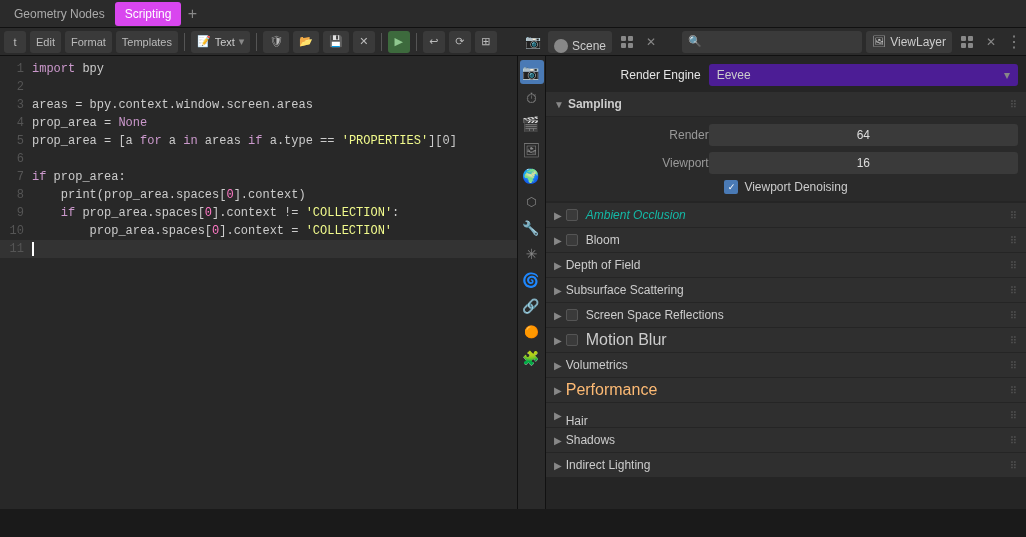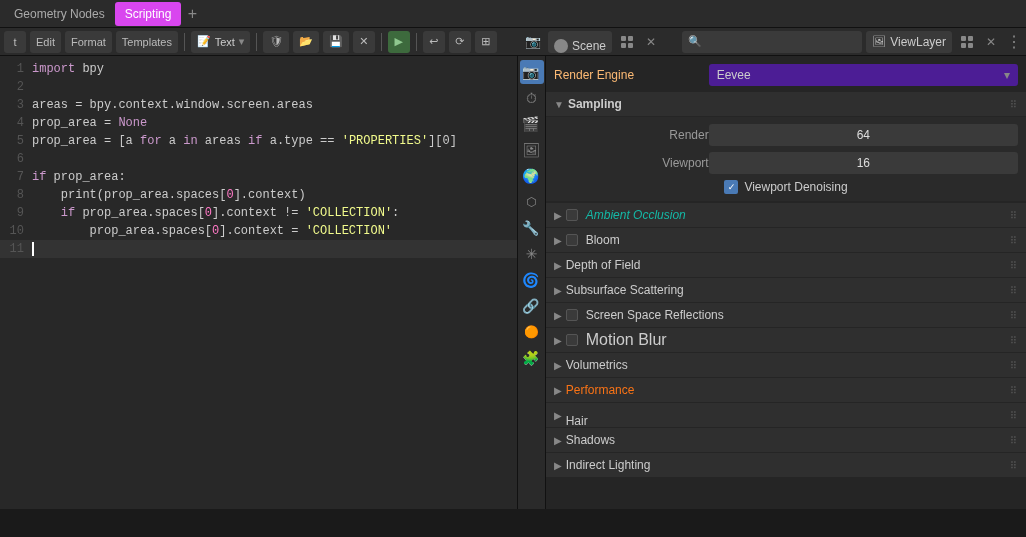--- a/index.html
+++ b/index.html
@@ -242,23 +242,24 @@
     .properties-content::-webkit-scrollbar-thumb { background: #555; border-radius: 3px; }
 
     
     .render-engine-row {
       display: flex;
       align-items: center;
       padding: 4px 8px;
       gap: 8px;
     }
     .render-engine-label {
-      color: #fdba74;
+      color: #e5e5e5;
       font-size: 12px;
       flex: 1;
+      text-align: right;
     }
     .render-engine-select {
       flex: 2;
       background: #4c1d95;
       border-radius: 3px;
       height: 22px;
       display: flex;
       align-items: center;
       justify-content: space-between;
       padding: 0 8px;
@@ -606,21 +607,21 @@
         </div>
 
         <div class="collapsed-section">
           <span class="section-arrow" style="margin-right:4px; color:#888; font-size:10px;">▶</span>
           <span style="font-size:12px; color:#ccc;">Volumetrics</span>
           <span class="section-drag">⠿</span>
         </div>
 
         <div class="collapsed-section">
           <span class="section-arrow" style="margin-right:4px; color:#888; font-size:10px;">▶</span>
-          <span style="font-size:12px; color:#f97316;">Performance</span>
+          <span style="font-size:16px; color:#fdba74;">Performance</span>
           <span class="section-drag">⠿</span>
         </div>
 
         <div class="collapsed-section">
           <span class="section-arrow" style="margin-right:4px; color:#888; font-size:10px;">▶</span>
           <span style="font-size:12px; color:#ccc;margin-top:12px;">Hair</span>
           <span class="section-drag">⠿</span>
         </div>
 
         <div class="collapsed-section">

